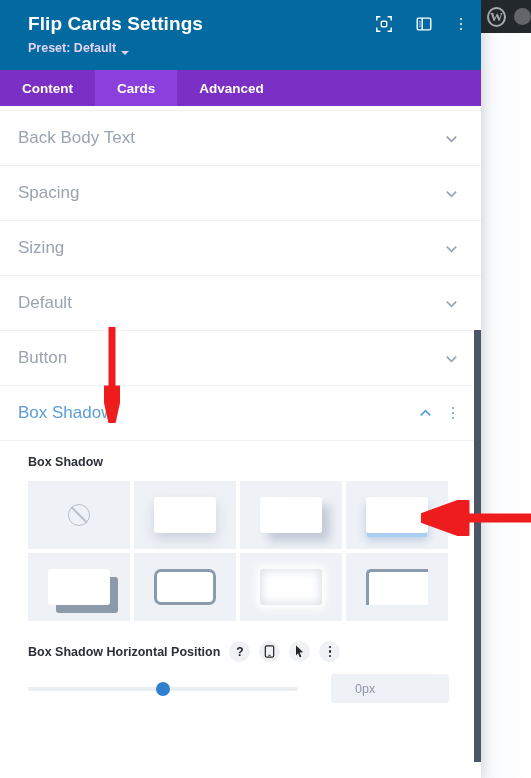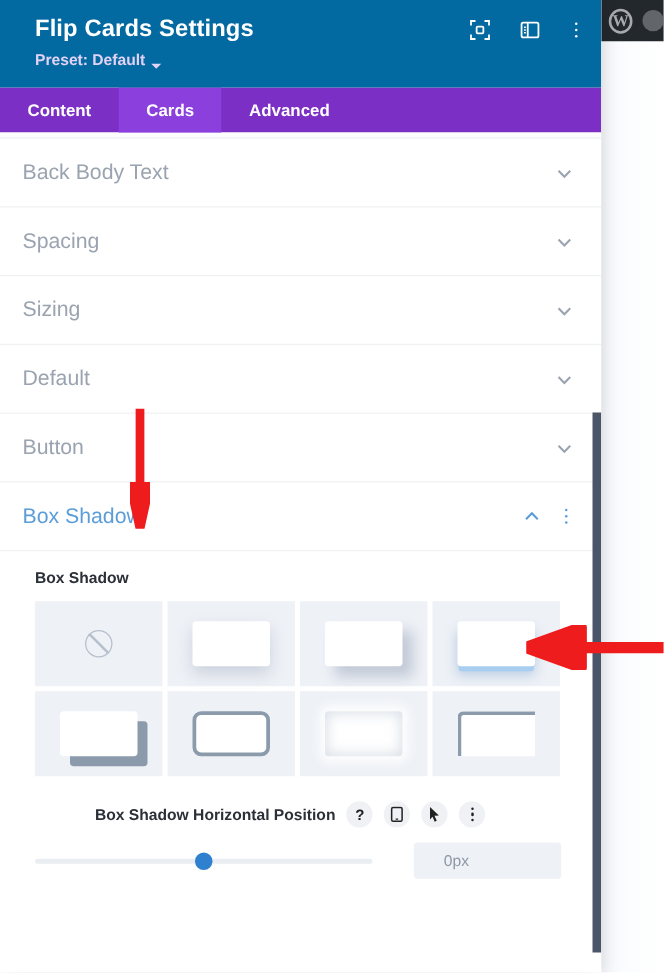--- a/index.html
+++ b/index.html
@@ -129,21 +129,21 @@
   .sh-f { box-shadow: 0 0 9px 4px rgba(255,255,255,1), inset 0 0 10px 2px rgba(190,200,214,.55); }
   .sh-g {
     width: 62px; height: 36px; background:#fff;
     border-top: 3px solid #8c9bab; border-left: 3px solid #8c9bab;
     border-top-left-radius: 5px;
   }
 
   
   .slider-block { margin-top: 20px; }
   .sl-head { display: flex; align-items: center; gap: 9px; margin-bottom: 12px; }
-  .sl-title { font-size: 12.5px; font-weight: bold; color: #2b2f38; margin-left: 48px; }
+  .sl-title { font-size: 12.5px; font-weight: bold; color: #2b2f38; }
   .mini-ic {
     width: 21px; height: 21px; border-radius: 50%; background: #f0f1f4;
     display: flex; align-items: center; justify-content: center;
     color: #222; cursor: pointer; flex: none;
   }
   .mini-ic.q { font-size: 12px; font-weight: bold; }
   .mini-ic svg { width: 11px; height: 13px; display: block; }
   .dots-mini { display: flex; flex-direction: column; gap: 2px; align-items: center; }
   .dots-mini i { width: 2.4px; height: 2.4px; border-radius: 50%; background: #222; display: block; }
 

